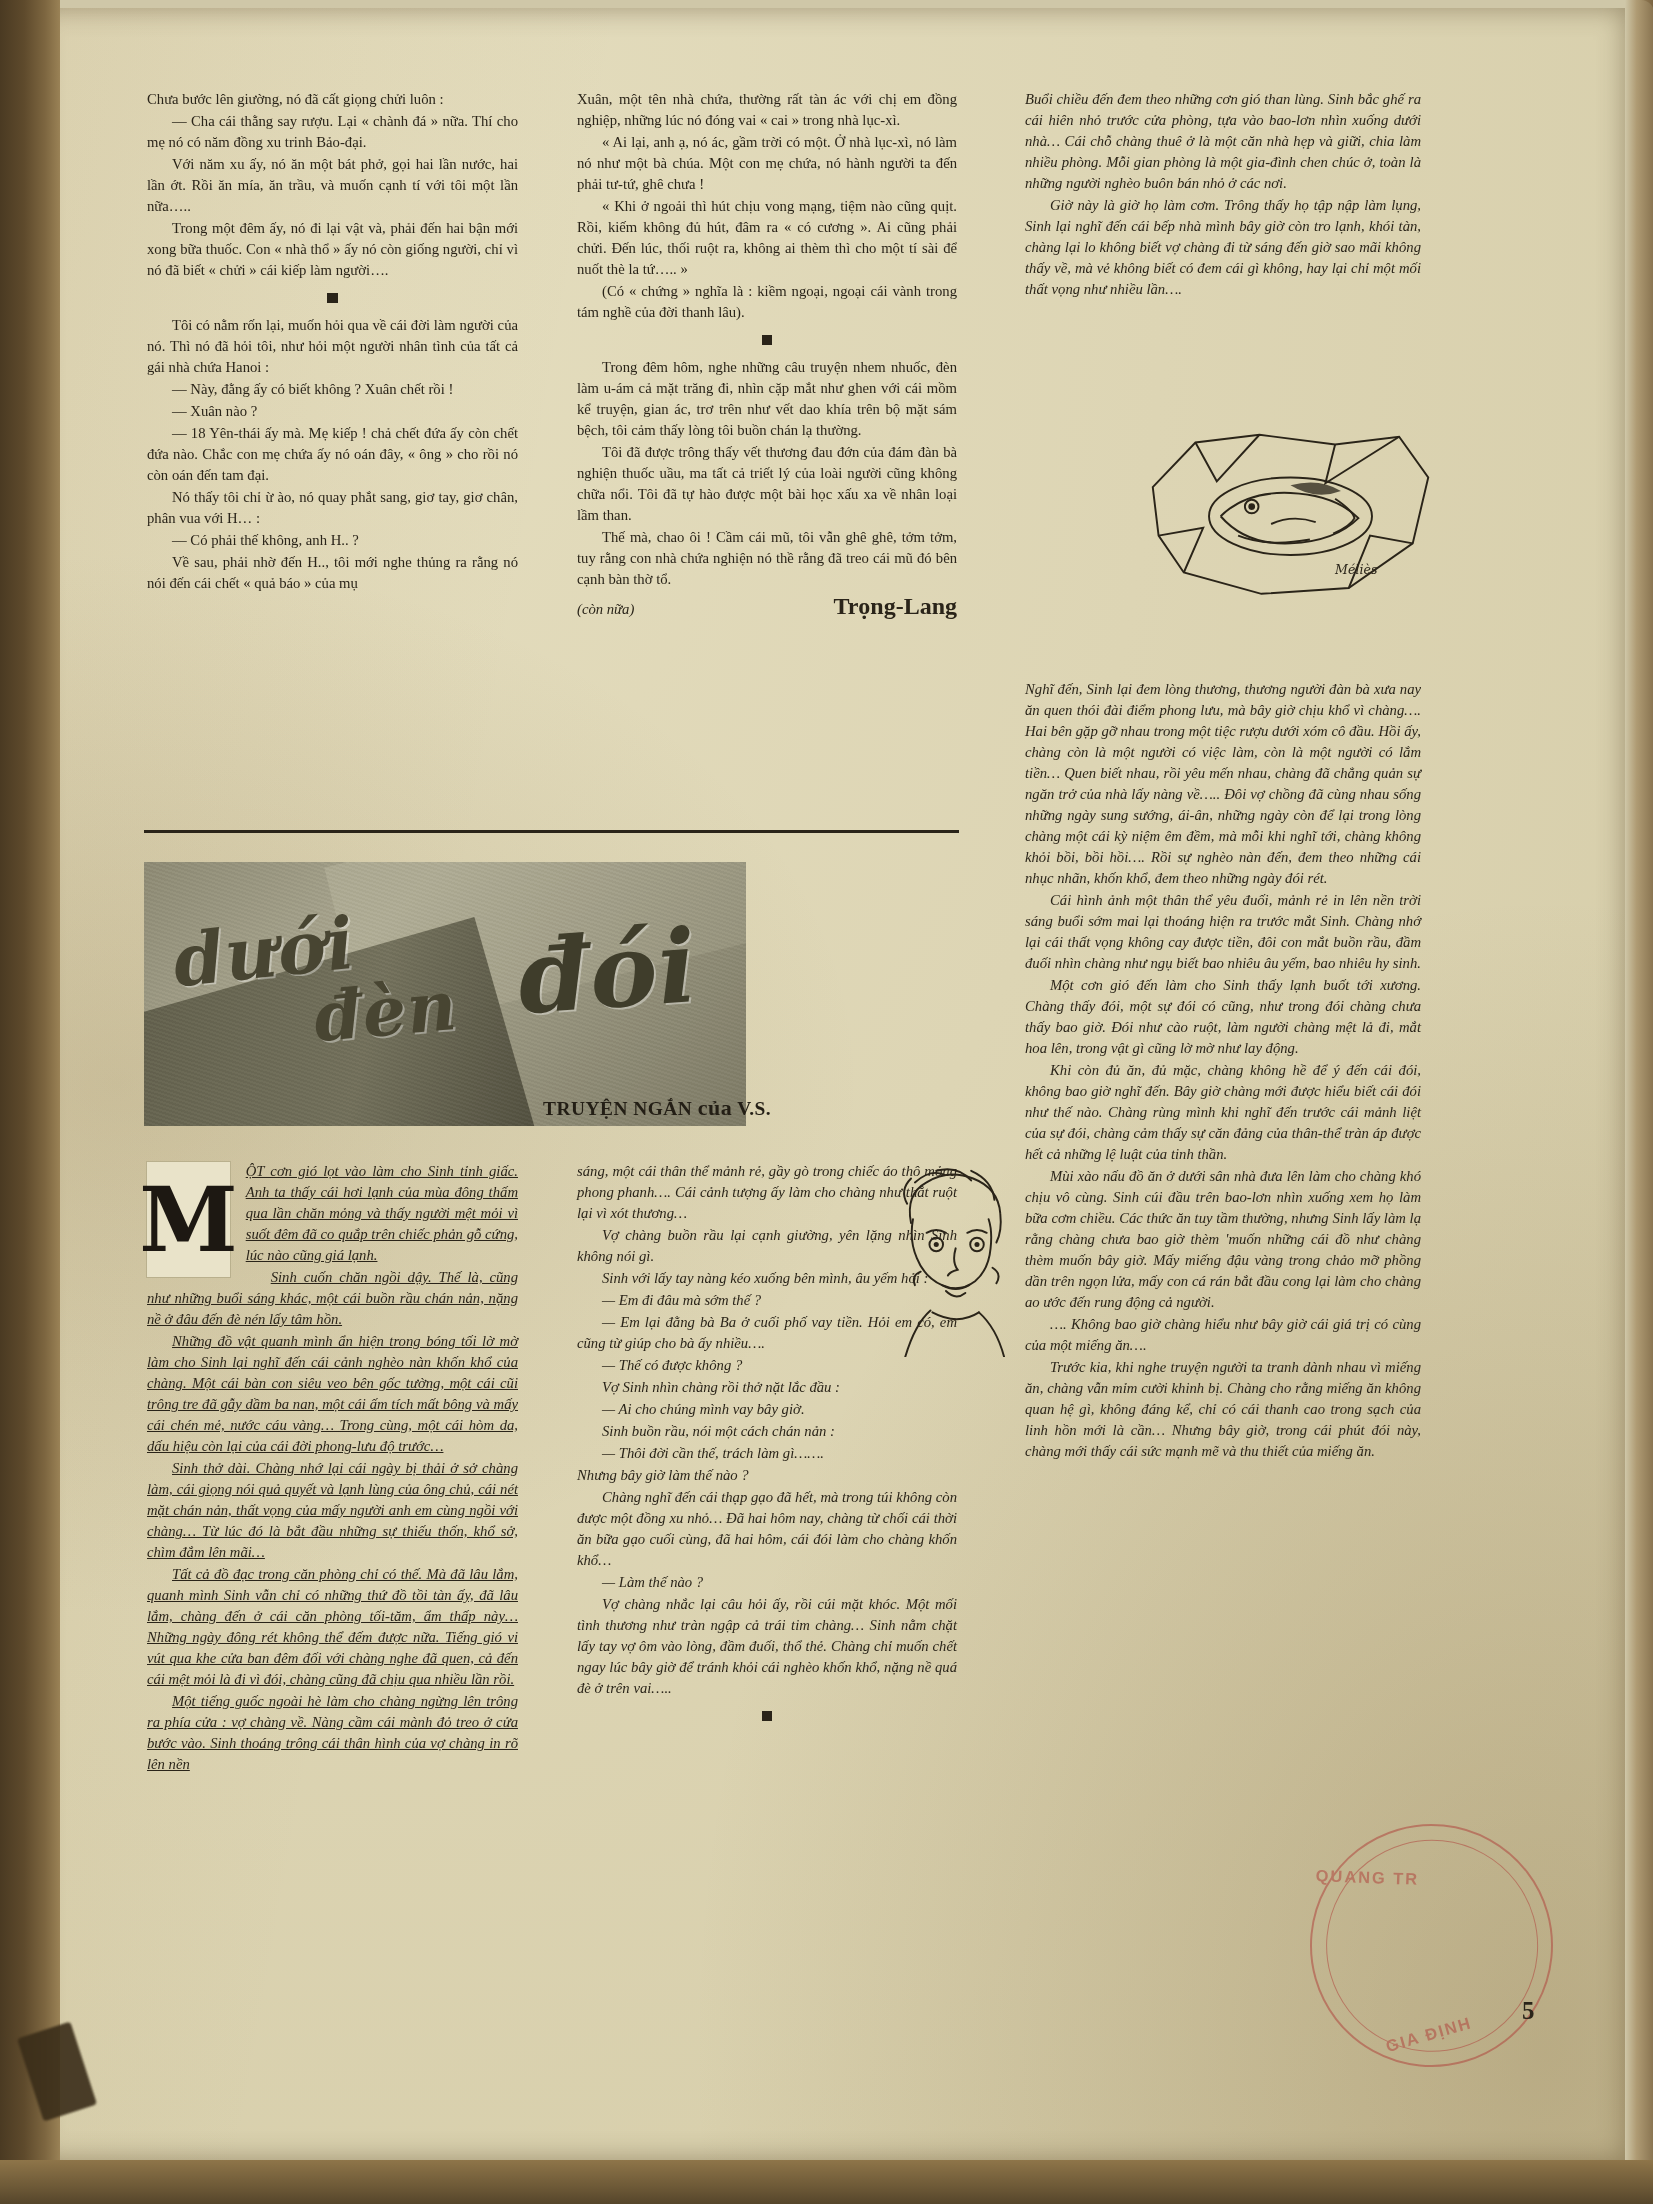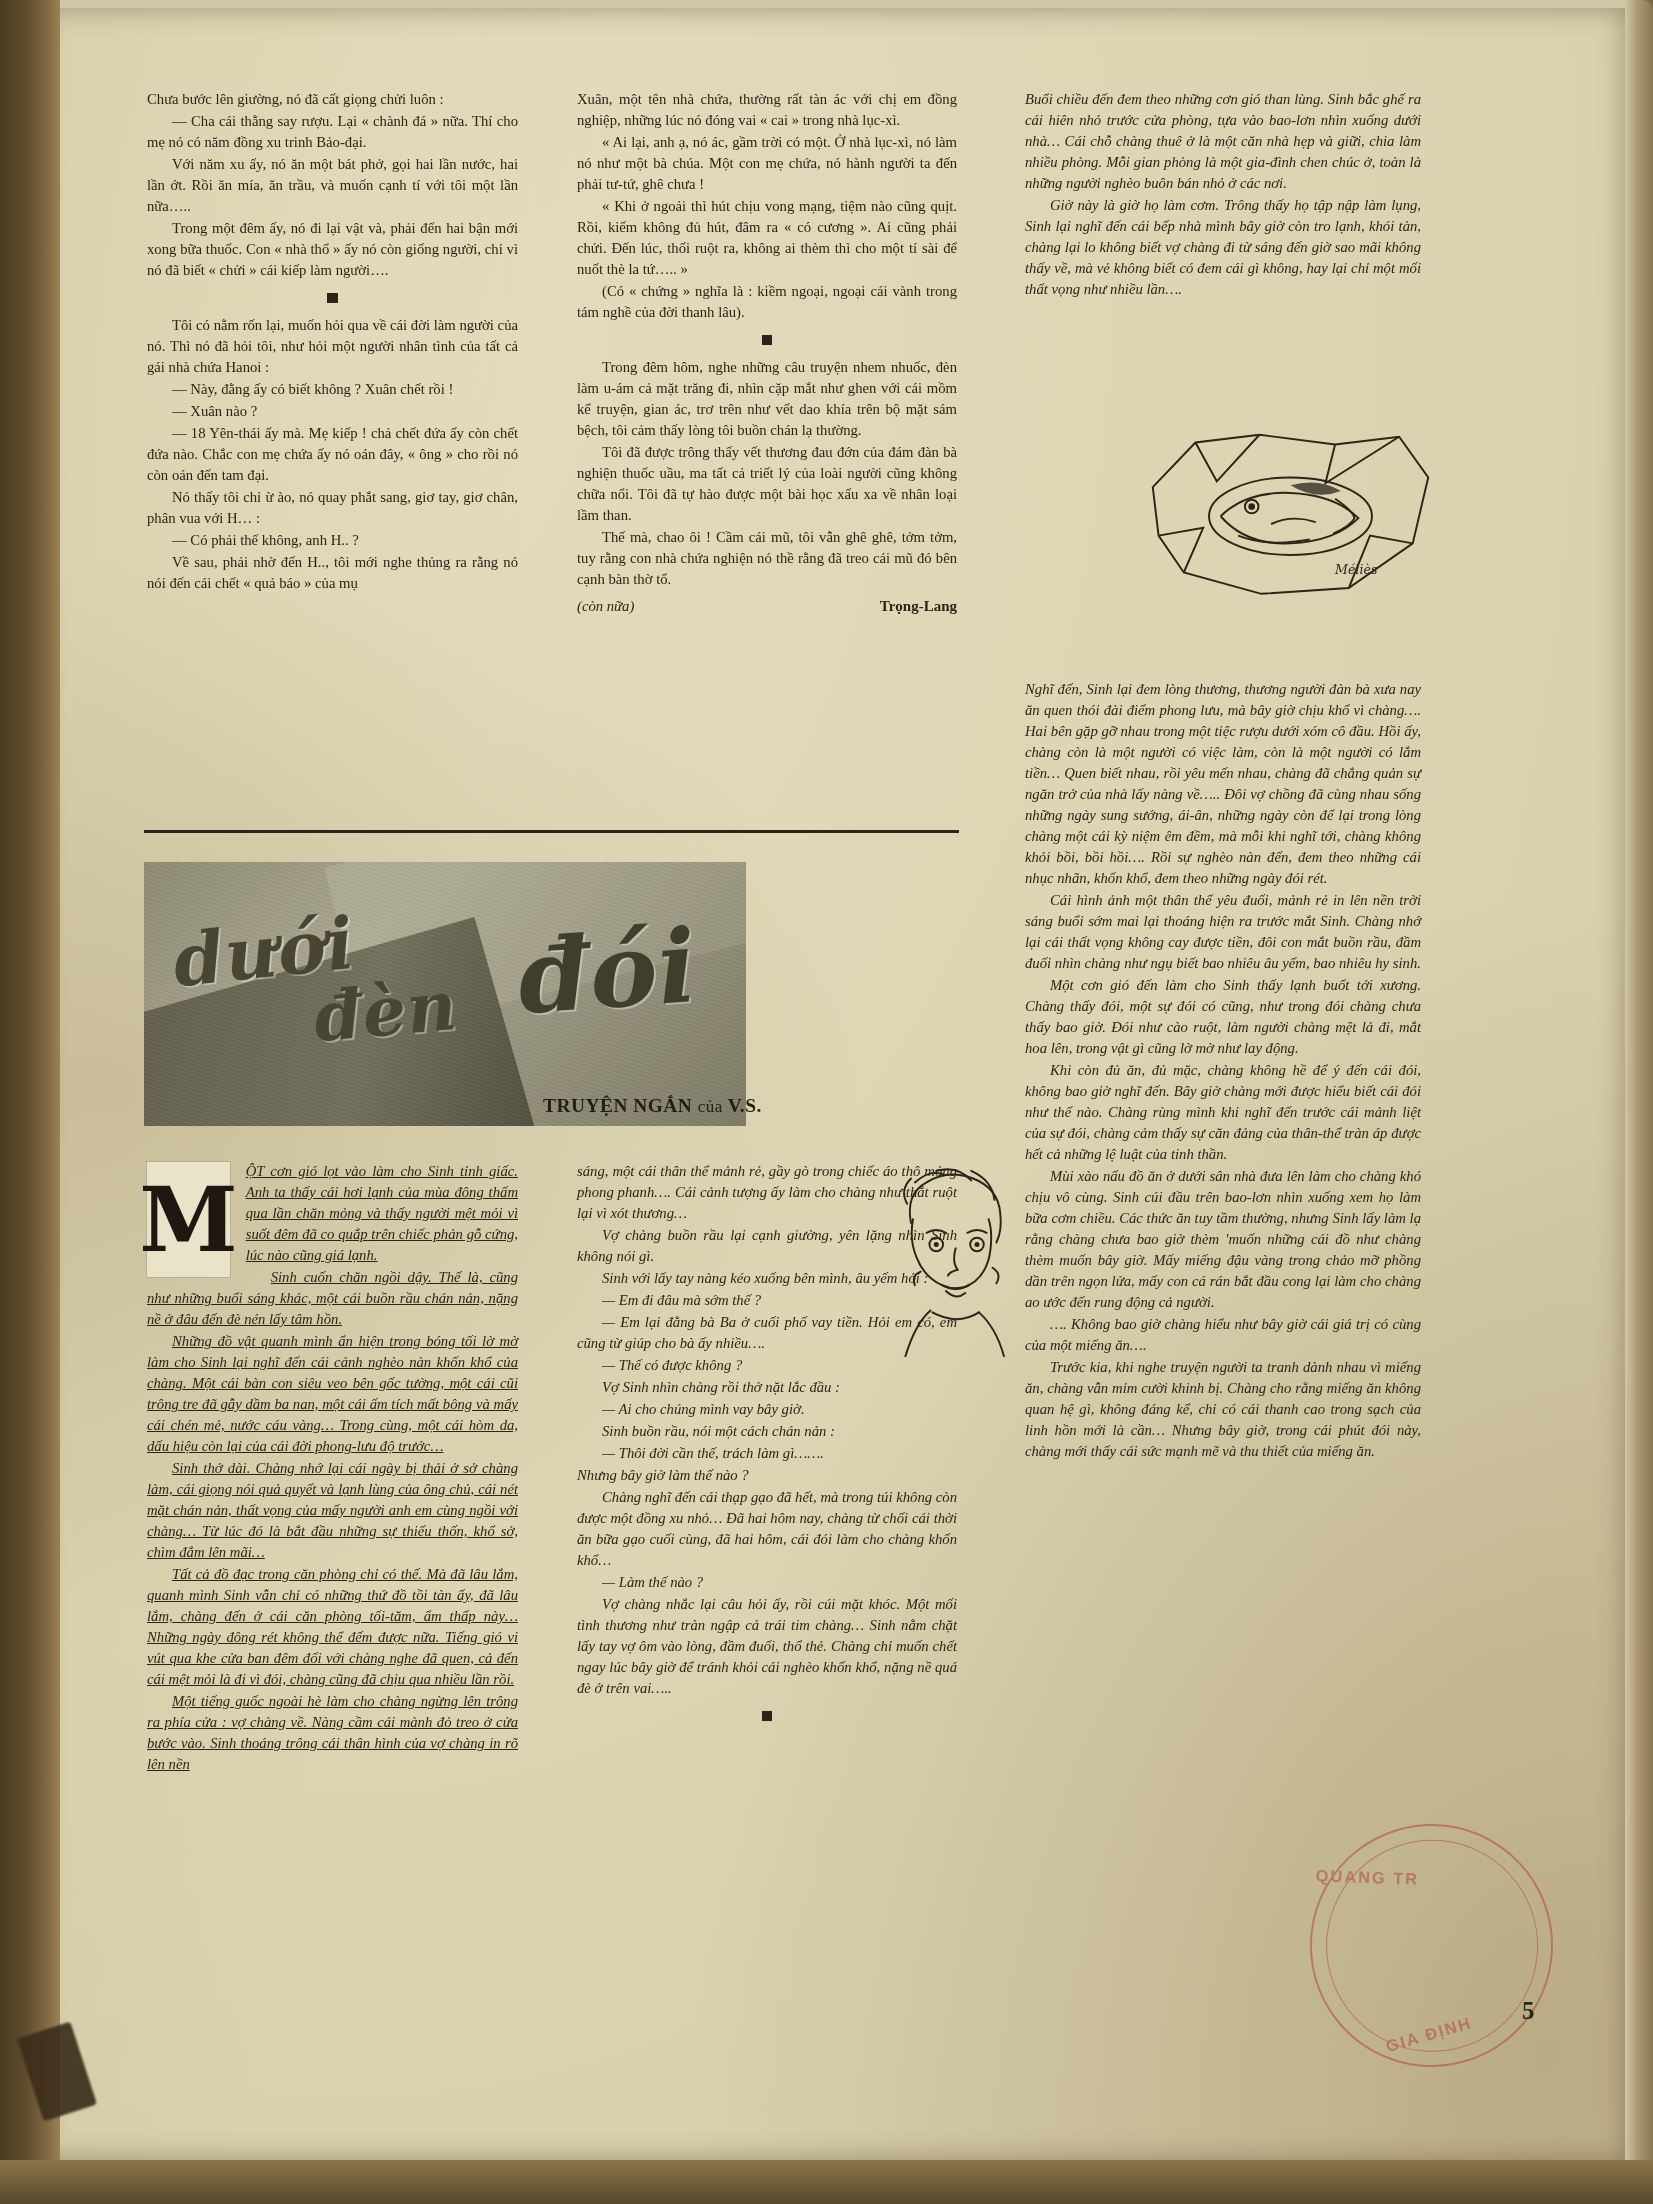--- a/index.html
+++ b/index.html
@@ -118,21 +118,21 @@
   }
   #w1{left:29px;top:47px;font-size:72px;transform:rotate(-6deg);}
   #w2{left:170px;top:109px;font-size:68px;transform:rotate(-5deg);}
   #w3{left:374px;top:50px;font-size:101px;transform:rotate(-4deg);color:#42402f;}
   .byline{
     position:absolute;left:543px;top:1095px;width:320px;
     font-size:19.4px;font-weight:bold;color:#231e15;
     font-family:"Liberation Serif", serif;
     letter-spacing:0.5px;
   }
-  .byline .small{font-weight:normal;font-size:17px;}
+  .byline .small{font-weight:bold;font-size:22px;}
 
   
   .dropcap{
     position:absolute;left:146px;top:1161px;width:83px;height:115px;
     background:#e9e3c9;
     border:1px solid #b9b08d;
     display:flex;align-items:center;justify-content:center;
     font-family:"DejaVu Serif", serif;
     font-size:89px;font-weight:bold;color:#1d1812;
     line-height:1;
@@ -212,21 +212,21 @@
     <p class="ni">Xuân, một tên nhà chứa, thường rất tàn ác với chị em đồng nghiệp, những lúc nó đóng vai « cai » trong nhà lục-xì.</p>
     <p>« Ai lại, anh ạ, nó ác, gầm trời có một. Ở nhà lục-xì, nó làm nó như một bà chúa. Một con mẹ chứa, nó hành người ta đến phải tư-tứ, ghê chưa !</p>
     <p>« Khi ở ngoải thì hút chịu vong mạng, tiệm nào cũng quịt. Rồi, kiếm không đủ hút, đâm ra « có cương ». Ai cũng phải chửi. Đến lúc, thối ruột ra, không ai thèm thì cho một tí sài để nuốt thè la tứ….. »</p>
     <p>(Có « chứng » nghĩa là : kiềm ngoại, ngoại cái vành trong tám nghề của đời thanh lâu).</p>
     <span class="sq"></span>
     <p>Trong đêm hôm, nghe những câu truyện nhem nhuốc, đèn làm u-ám cả mặt trăng đi, nhìn cặp mắt như ghen với cái mồm kể truyện, gian ác, trơ trên như vết dao khía trên bộ mặt sám bệch, tôi cảm thấy lòng tôi buồn chán lạ thường.</p>
     <p>Tôi đã được trông thấy vết thương đau đớn của đám đàn bà nghiện thuốc uầu, ma tất cả triết lý của loài người cũng không chữa nổi. Tôi đã tự hào được một bài học xấu xa về nhân loại lầm than.</p>
     <p>Thế mà, chao ôi ! Cầm cái mũ, tôi vẫn ghê ghê, tởm tởm, tuy rằng con nhà chứa nghiện nó thề rằng đã treo cái mũ đó bên cạnh bàn thờ tổ.</p>
     <div style="margin-top:5.8px;display:flex;justify-content:space-between;align-items:baseline;">
       <span class="it">(còn nữa)</span>
-      <span class="bold" style="font-size:15px;">Trọng-Lang</span>
+      <span class="bold" style="font-size:24px;">Trọng-Lang</span>
     </div>
   </div>
 
   <div class="col" id="c3">
     <p class="ni it">Buổi chiều đến đem theo những cơn gió than lùng. Sinh bắc ghế ra cái hiên nhỏ trước cửa phòng, tựa vào bao-lơn nhìn xuống dưới nhà… Cái chỗ chàng thuê ở là một căn nhà hẹp và giữi, chia làm nhiều phòng. Mỗi gian phòng là một gia-đình chen chúc ở, toàn là những người nghèo buôn bán nhỏ ở các nơi.</p>
     <p class="it">Giờ này là giờ họ làm cơm. Trông thấy họ tập nập làm lụng, Sinh lại nghĩ đến cái bếp nhà mình bây giờ còn tro lạnh, khói tàn, chàng lại lo không biết vợ chàng đi từ sáng đến giờ sao mãi không thấy về, mà vẻ không biết có đem cái gì không, hay lại chỉ một mối thất vọng như nhiều lần….</p>
   </div>
 
   <div class="sketch">
     <svg width="291" height="194" viewBox="0 0 300 200">

